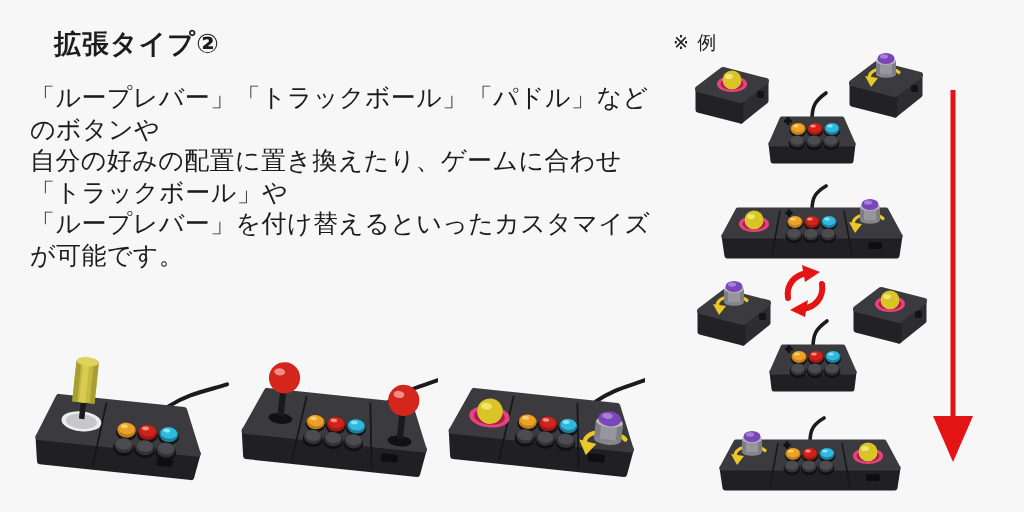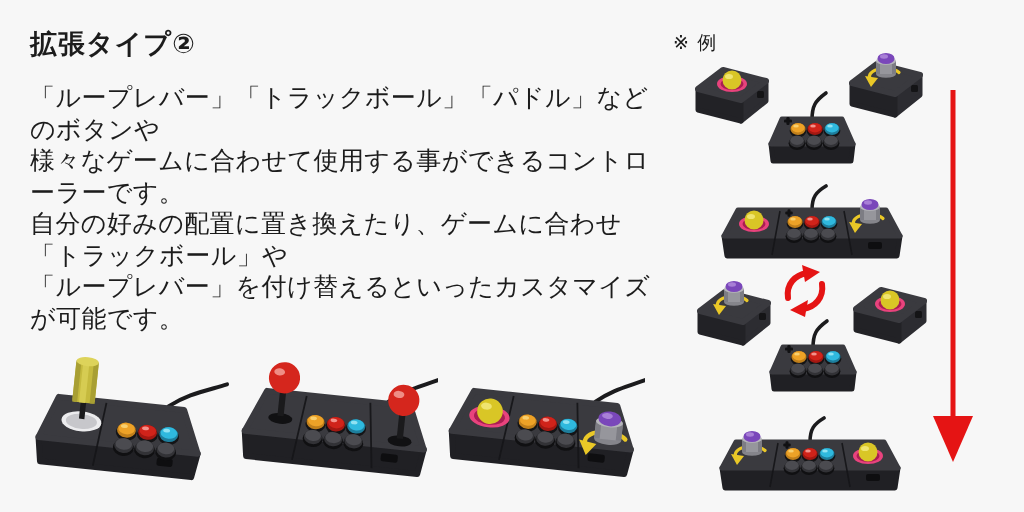--- a/index.html
+++ b/index.html
@@ -1,19 +1,19 @@
 <!DOCTYPE html>
 <html><head>
 <meta charset="utf-8">
 <style>
   html,body{margin:0;padding:0;background:#e9e9e9;}
   .stage{position:relative;width:1024px;height:512px;background:#f7f7f7;overflow:hidden;
          font-family:"Liberation Sans","DejaVu Sans",sans-serif;color:#1c1c1c;}
   .abs{position:absolute;}
-  .heading{font-size:27px;font-weight:700;letter-spacing:1px;}
+  .heading{font-size:27px;font-weight:700;letter-spacing:1px;margin-left:24px;}
   .para{font-size:25px;line-height:31.5px;letter-spacing:0.4px;}
   .note{font-size:19px;letter-spacing:1.5px;}
   svg{display:block;}
 </style>
 </head>
 <body>
 
 <div class="stage">
 
   <svg width="0" height="0" style="position:absolute" aria-hidden="true">
@@ -136,21 +136,20 @@
         <path d="M46,22 C48,36 39,45 27,47" stroke="#e51414" stroke-width="6" fill="none" stroke-linecap="round"></path>
         <polygon points="32,38 14,48 29,55" fill="#e51414"></polygon>
       </g>
     </defs>
   </svg>
 
   <div class="abs heading" style="left:30px;top:26px;">拡張タイプ②</div>
 
   <div class="abs para" style="left:30px;top:82px;width:640px;">
     <div>「ループレバー」「トラックボール」「パドル」などのボタンや</div>
-    <div>様々なゲームに合わせて使用する事ができるコントローラーです。</div>
     <div>自分の好みの配置に置き換えたり、ゲームに合わせ「トラックボール」や</div>
     <div>「ループレバー」を付け替えるといったカスタマイズが可能です。</div>
   </div>
 
 
   <svg class="abs" style="left:25px;top:342px;" width="205" height="160" viewBox="0 0 205 160">
     <g transform="rotate(6 100 95)">
       <path d="M140,60 C158,46 172,42 196,32" stroke="#1b1b1d" stroke-width="4" fill="none" stroke-linecap="round"></path>
       <polygon points="14,104 174,104 170,128 18,128" fill="#202024" stroke="#202024" stroke-width="6" stroke-linejoin="round"></polygon>
       <polygon points="30,62 156,62 174,104 14,104" fill="#3a3a3f" stroke="#3a3a3f" stroke-width="6" stroke-linejoin="round"></polygon>

